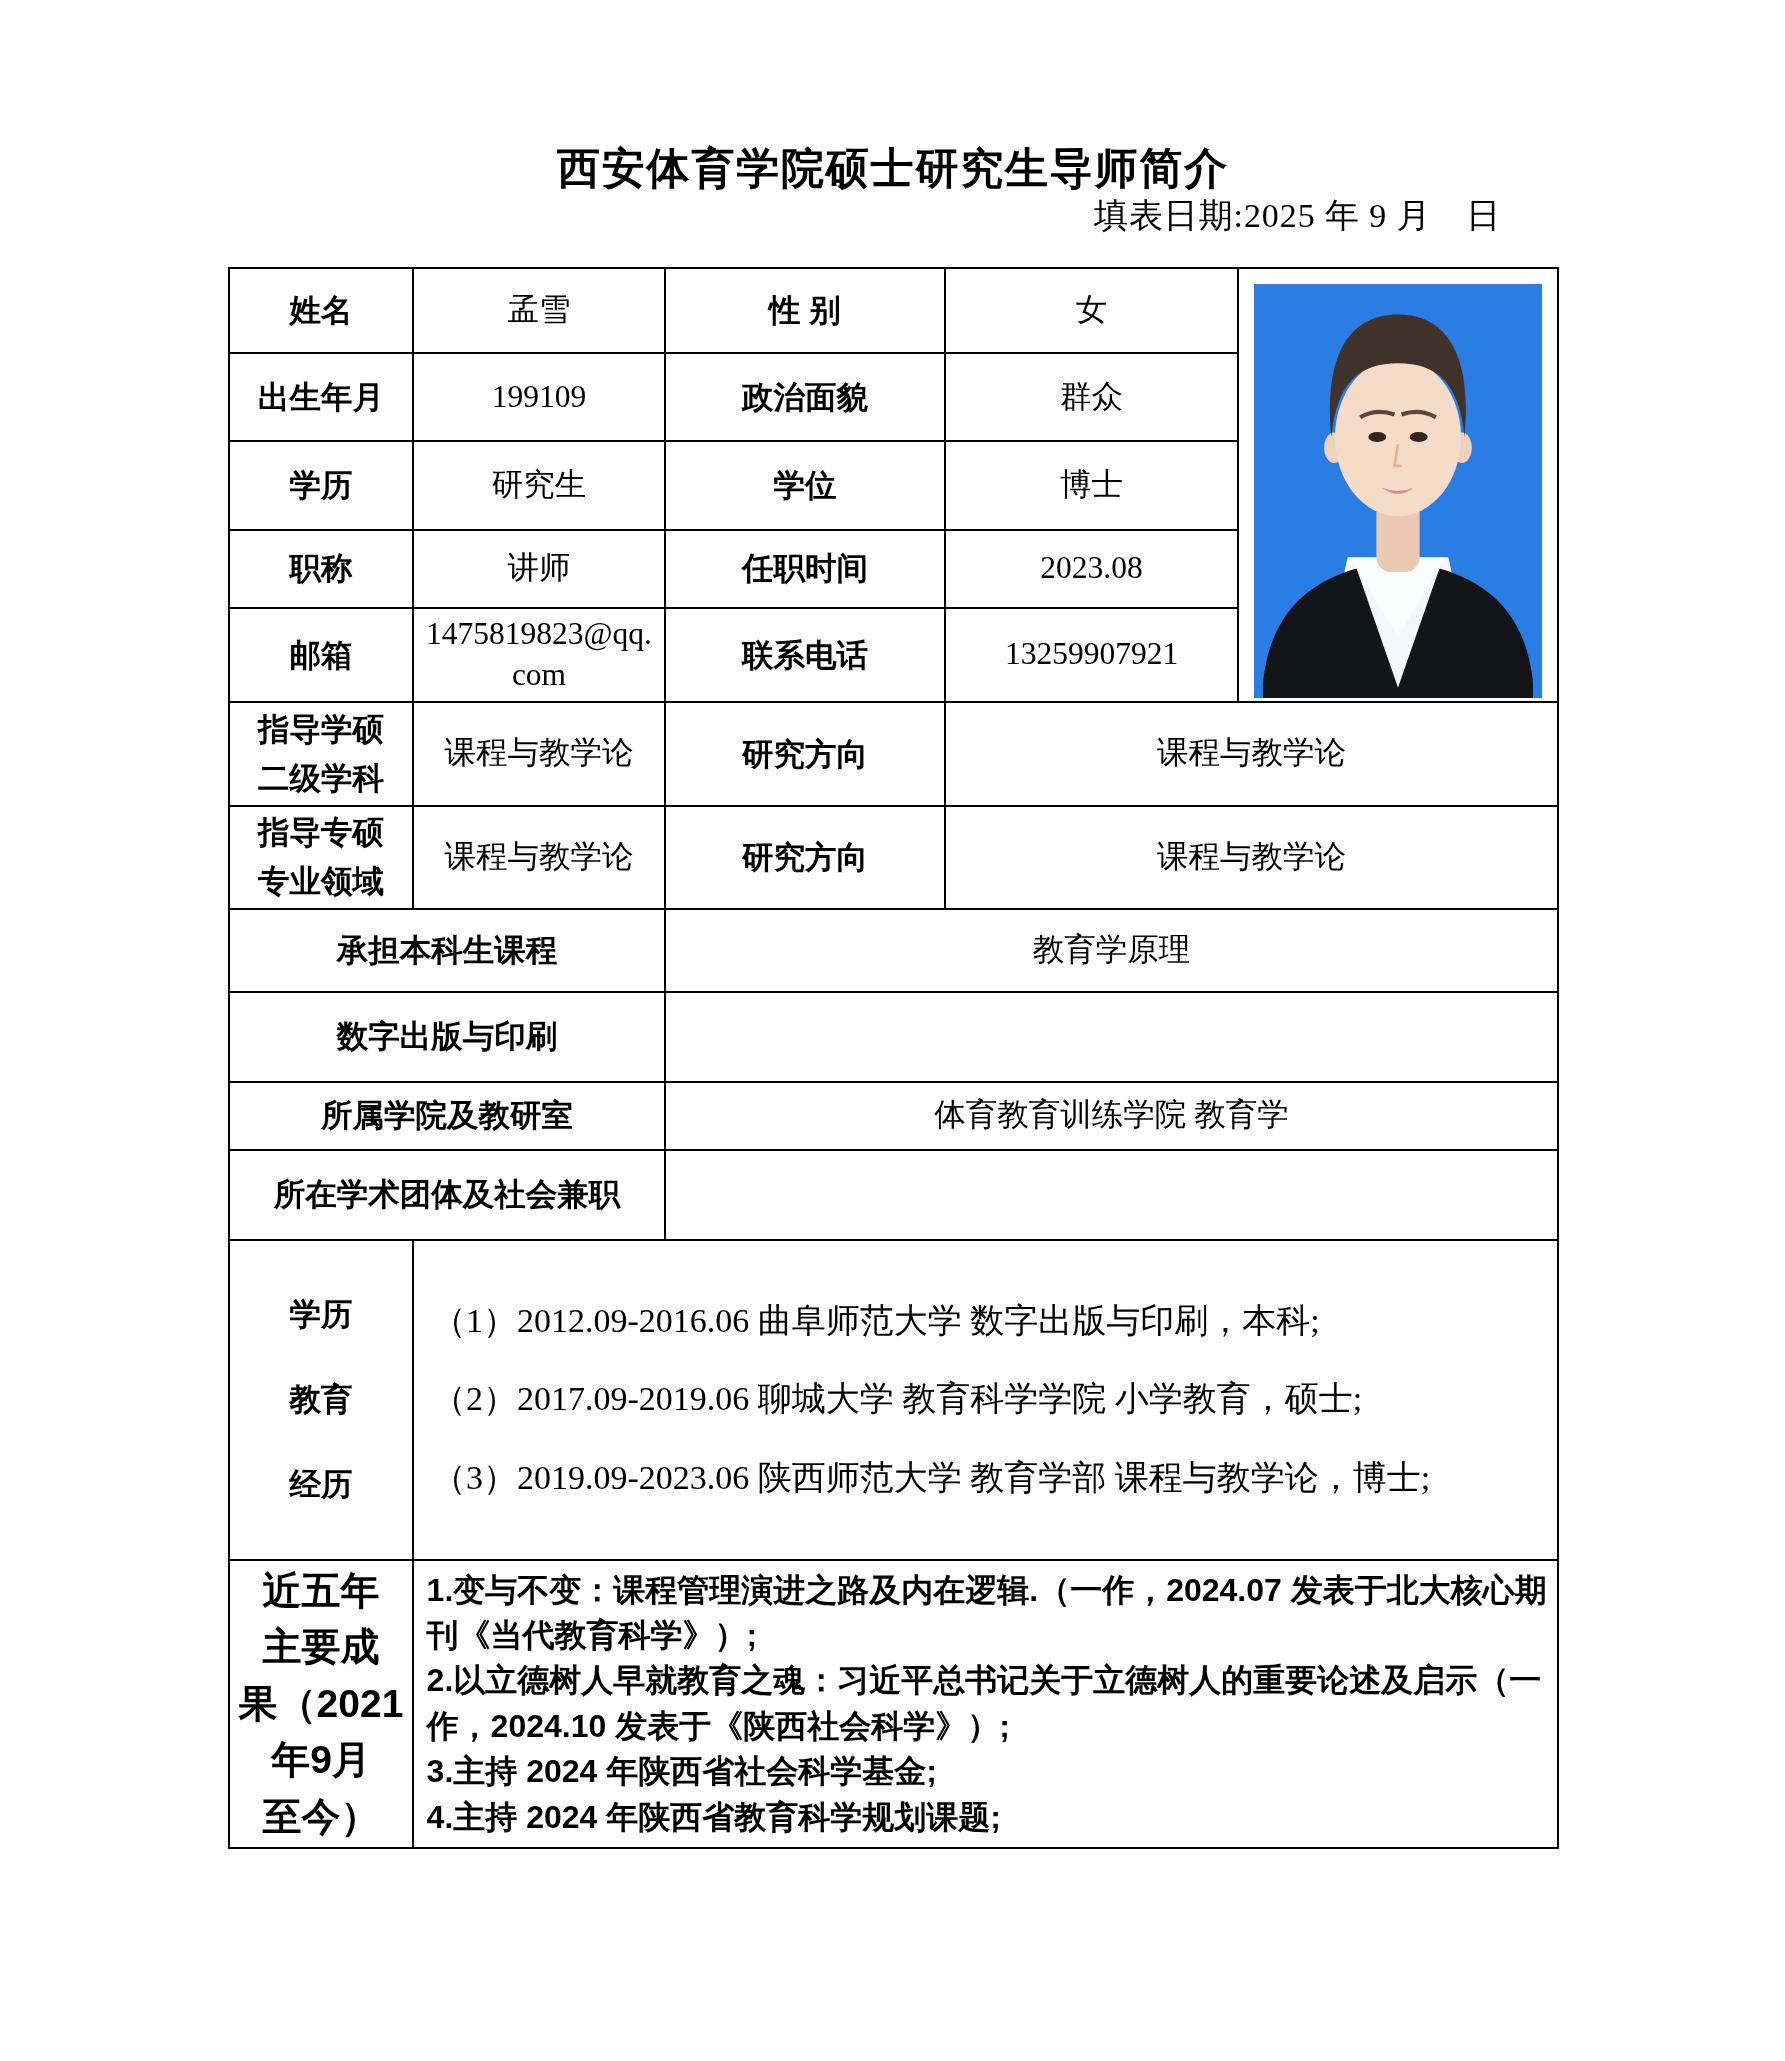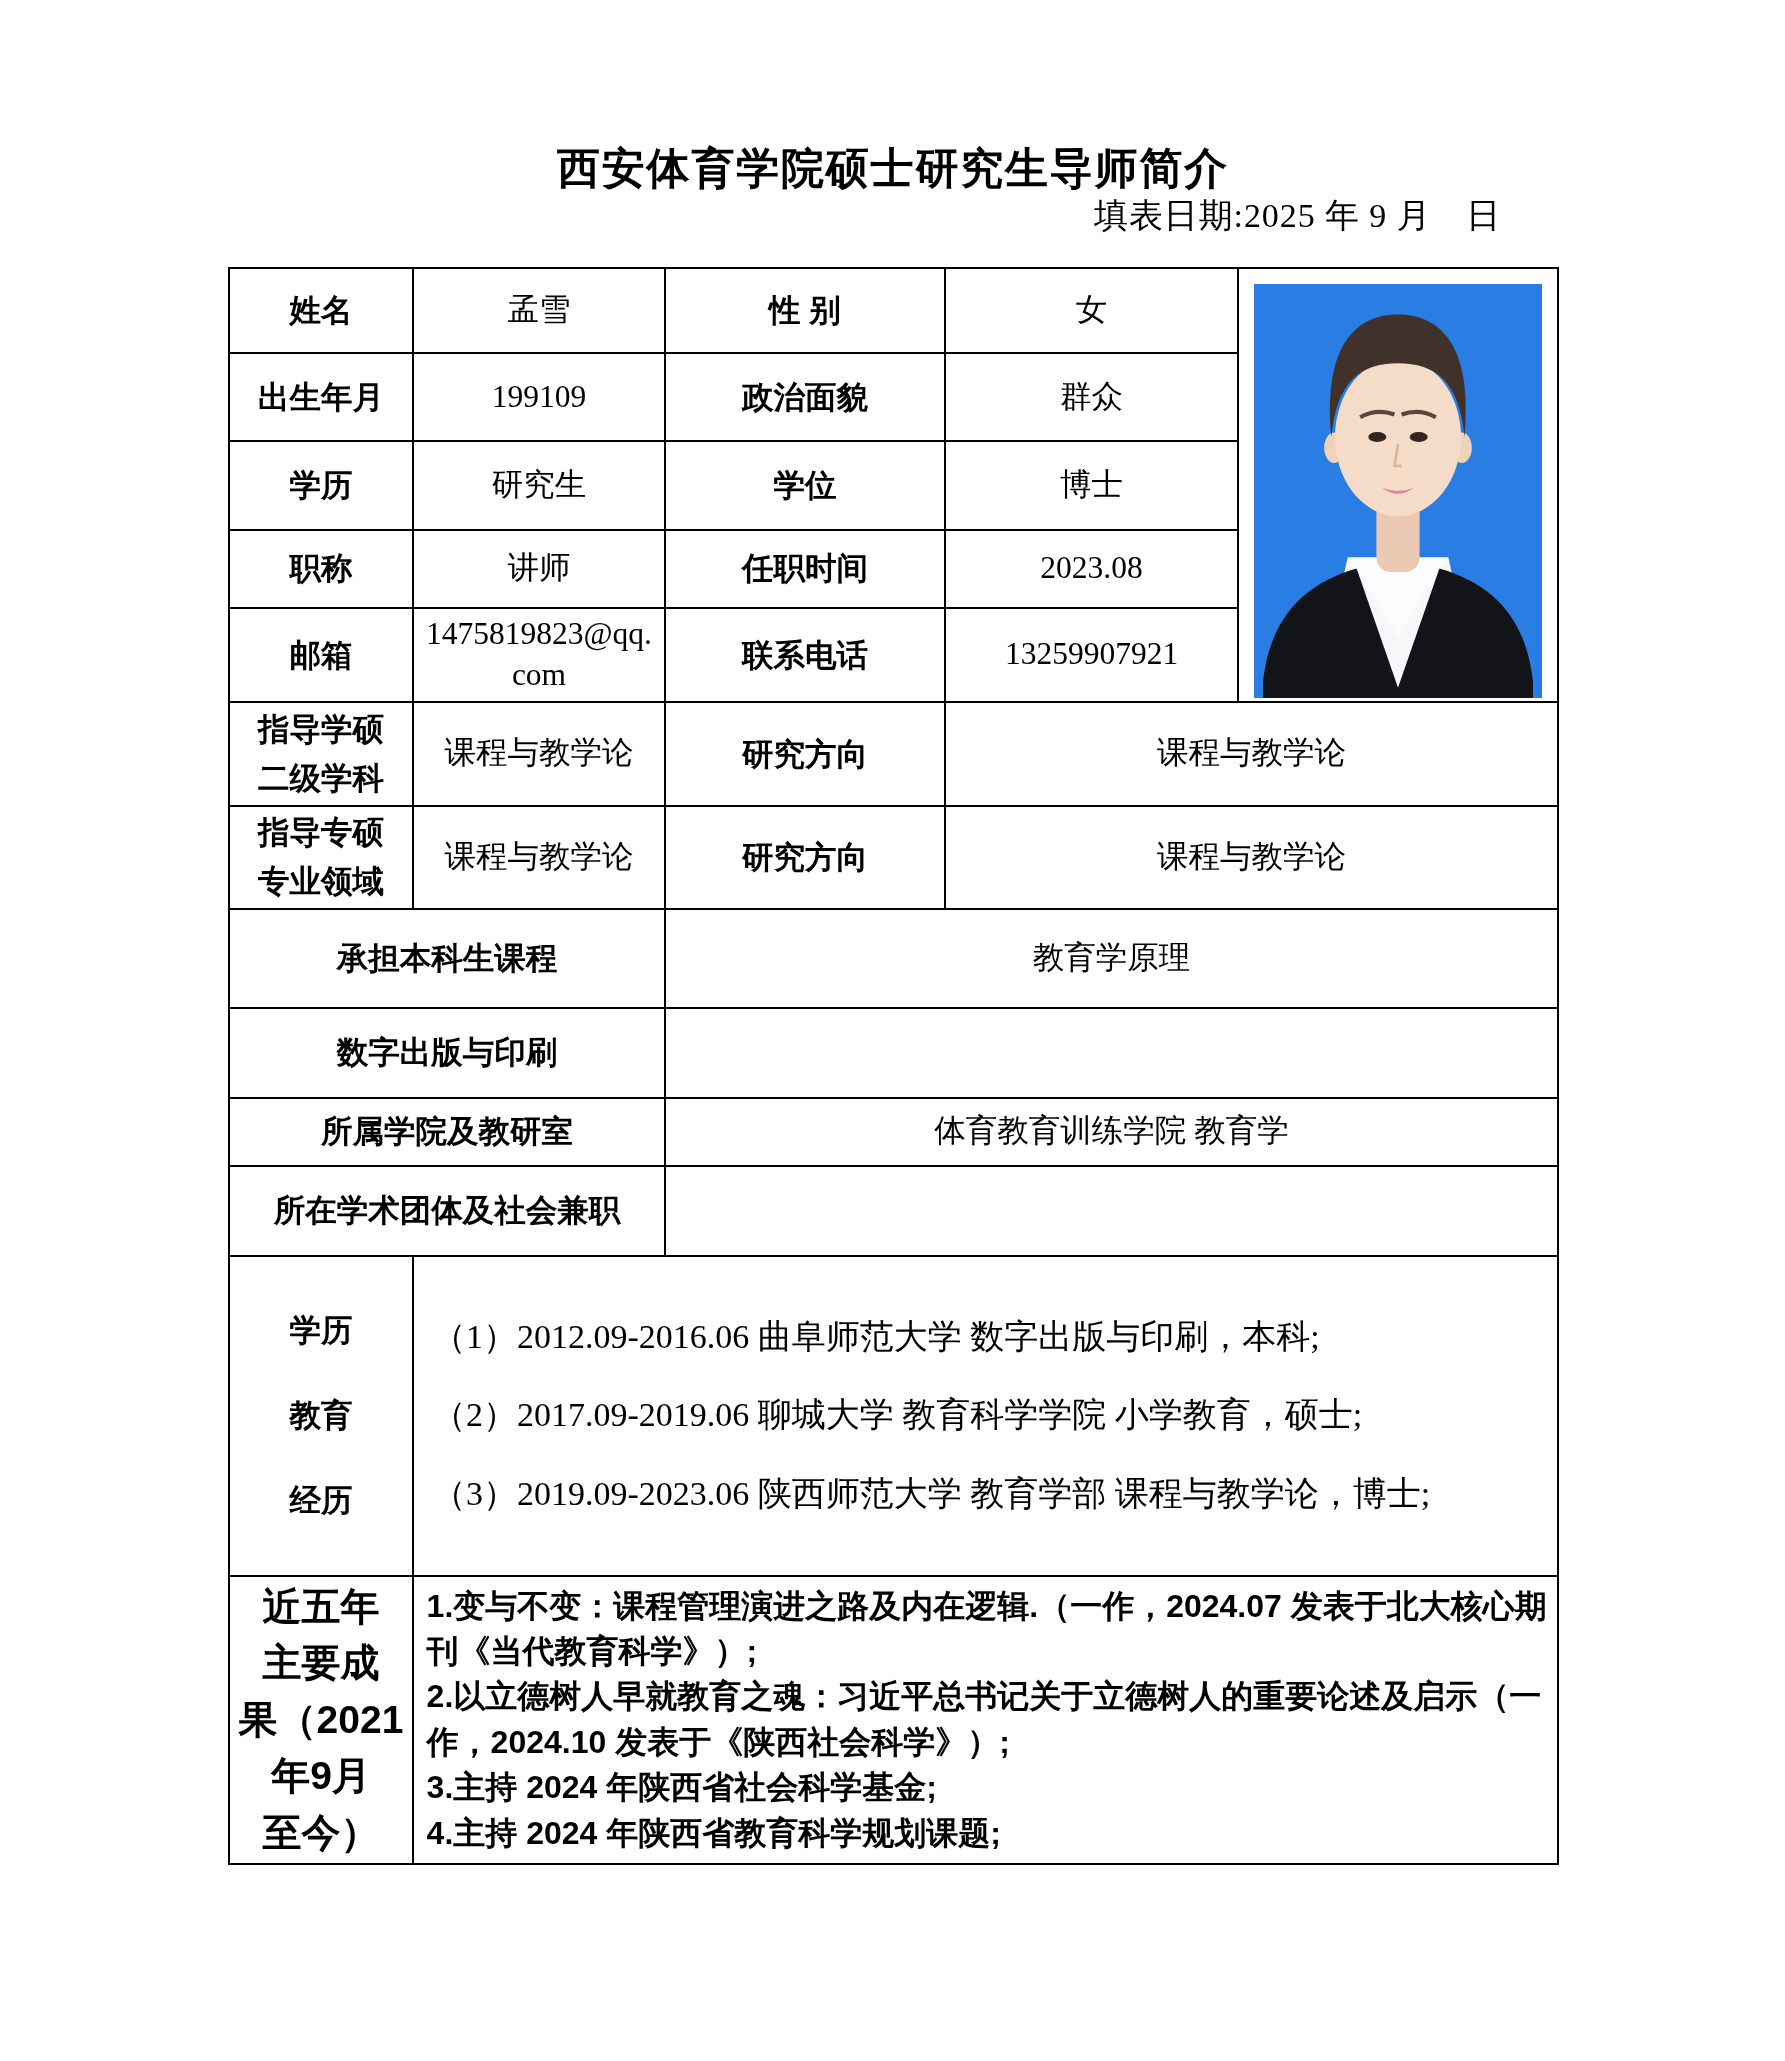--- a/index.html
+++ b/index.html
@@ -109,21 +109,21 @@
     color: #000;
     text-align: left;
   }
   .r1 { height: 84px; }
   .r2 { height: 88px; }
   .r3 { height: 88px; }
   .r4 { height: 77px; }
   .r5 { height: 94px; }
   .r6 { height: 83px; }
   .r7 { height: 97px; }
-  .r8 { height: 99px; }
+  .r8 { height: 83px; }
   .r9 { height: 90px; }
   .r10 { height: 68px; }
   .r11 { height: 90px; }
   .r12 { height: 320px; }
   .r13 { height: 221px; }
 </style>
 </head>
 <body>
 
 <div class="page">

